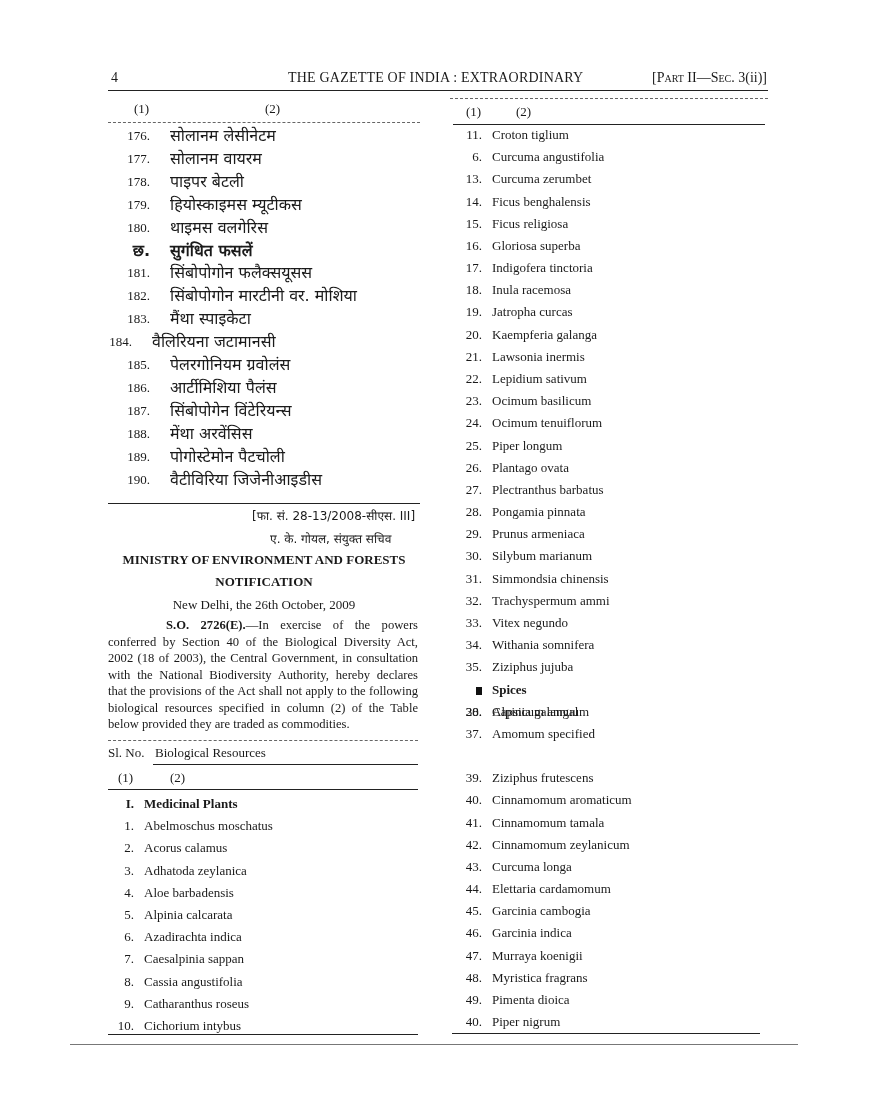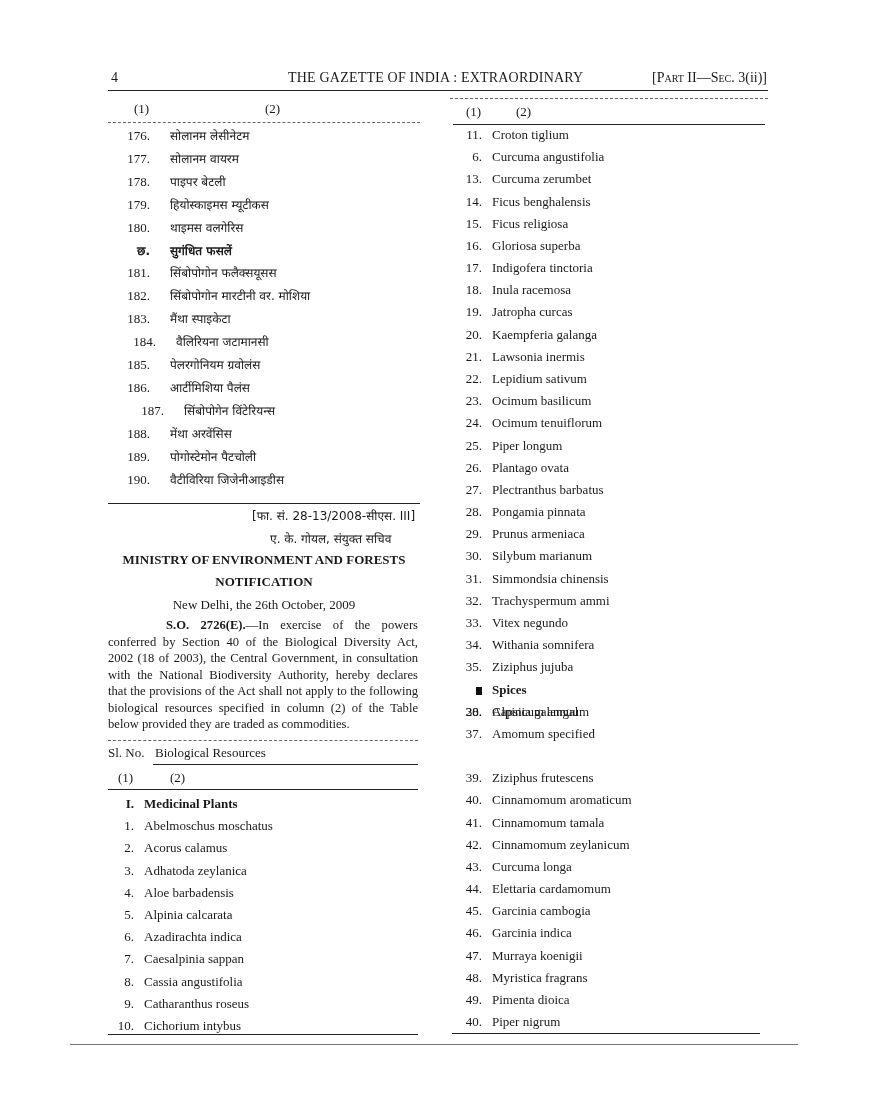--- a/index.html
+++ b/index.html
@@ -16,21 +16,21 @@
   .hdr-part .sc { font-size: 10px; }
   .rule { position: absolute; height: 0; border-top: 1px solid #222; }
   .rule.dotted { border-top: 1px dashed #666; }
   .rule.grey { border-top: 1px solid #777; }
 
   .colhead { font-size: 13px; position: absolute; }
 
   .row { position: absolute; font-size: 13px; white-space: nowrap; height: 20px; line-height: 20px; }
   .row .num { position: absolute; text-align: right; }
   .row .txt { position: absolute; }
-  .hindi { font-family: "DejaVu Sans", sans-serif; font-size: 12px; }
+  .hindi { font-family: "DejaVu Sans", sans-serif; font-size: 16px; }
   .bold { font-weight: bold; }
 
   
   .lh .num { left: 0; width: 40px; }
   .lh .txt { left: 60px; }
 
   
   .le .num { left: 0; width: 26px; }
   .le .txt { left: 36px; }
 
@@ -84,33 +84,33 @@
       <span class="txt hindi">सिंबोपोगोन फलैक्सयूसस</span>
     </div>
     <div class="row lh" style="left: 110px; width: 310px; top: 286.3px;">
       <span class="num">182.</span>
       <span class="txt hindi">सिंबोपोगोन मारटीनी वर. मोशिया</span>
     </div>
     <div class="row lh" style="left: 110px; width: 310px; top: 309.2px;">
       <span class="num">183.</span>
       <span class="txt hindi">मैंथा स्पाइकेटा</span>
     </div>
-    <div class="row lh" style="left: 116px; width: 310px; top: 332.1px;">
+    <div class="row lh" style="left: 92px; width: 310px; top: 332.1px;">
       <span class="num">184.</span>
       <span class="txt hindi">वैलिरियना जटामानसी</span>
     </div>
     <div class="row lh" style="left: 110px; width: 310px; top: 355px;">
       <span class="num">185.</span>
       <span class="txt hindi">पेलरगोनियम ग्रवोलंस</span>
     </div>
     <div class="row lh" style="left: 110px; width: 310px; top: 377.9px;">
       <span class="num">186.</span>
       <span class="txt hindi">आर्टीमिशिया पैलंस</span>
     </div>
-    <div class="row lh" style="left: 124px; width: 310px; top: 400.8px;">
+    <div class="row lh" style="left: 110px; width: 310px; top: 400.8px;">
       <span class="num">187.</span>
       <span class="txt hindi">सिंबोपोगेन विंटेरियन्स</span>
     </div>
     <div class="row lh" style="left: 110px; width: 310px; top: 423.7px;">
       <span class="num">188.</span>
       <span class="txt hindi">मेंथा अरवेंसिस</span>
     </div>
     <div class="row lh" style="left: 110px; width: 310px; top: 446.6px;">
       <span class="num">189.</span>
       <span class="txt hindi">पोगोस्टेमोन पैटचोली</span>

